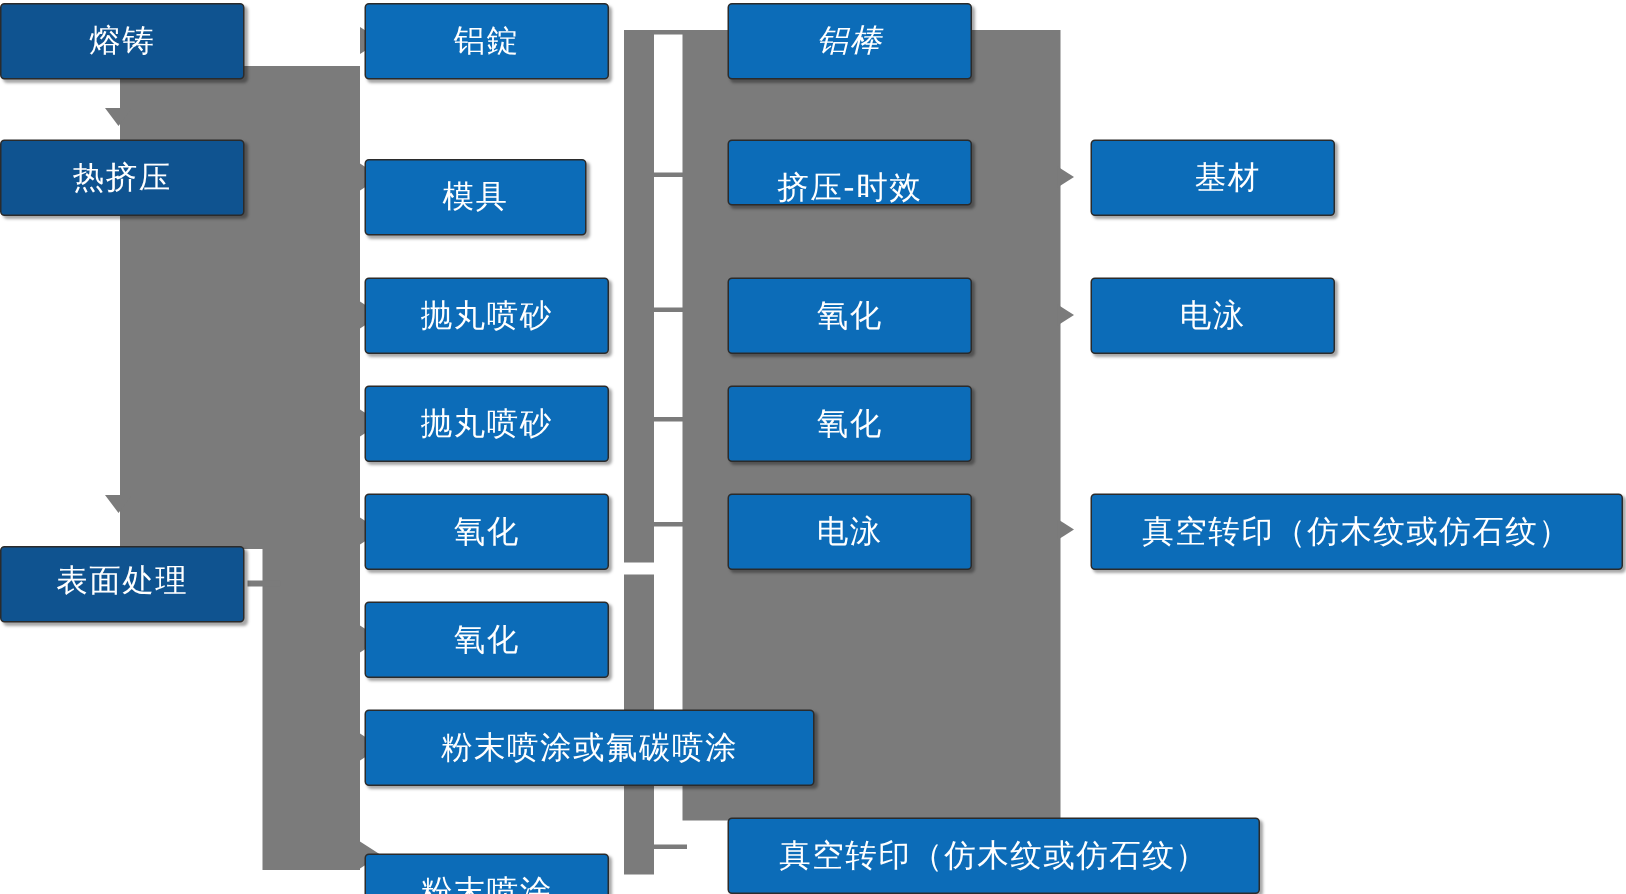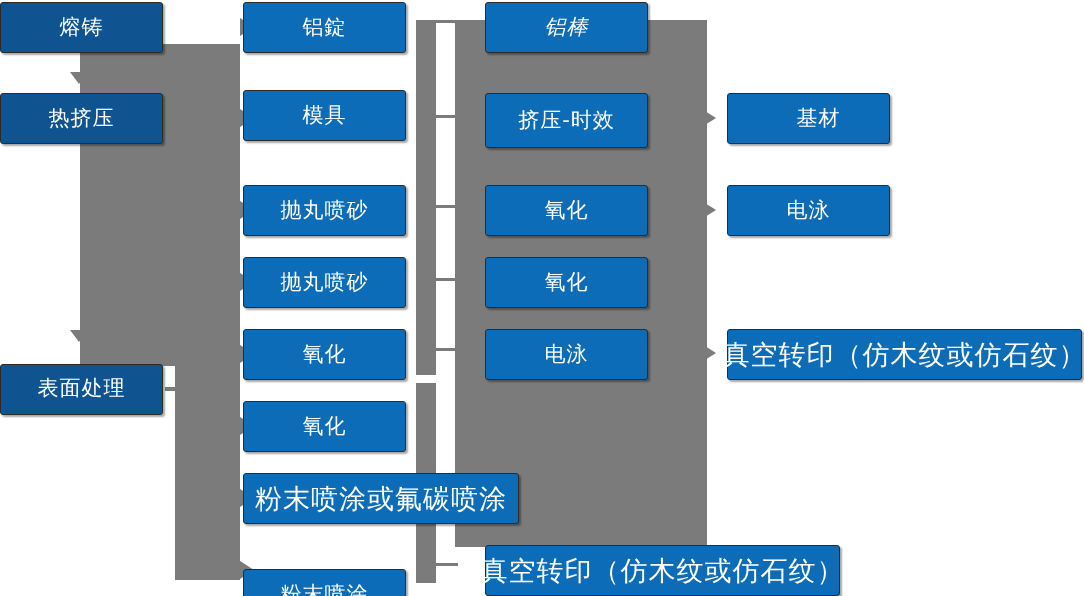--- a/index.html
+++ b/index.html
@@ -74,21 +74,21 @@
     white-space: nowrap;
     user-select: none;
   }
   .node.dark {
     background: #0f5390;
   }
   .node.light {
     background: #0c6cb8;
   }
   .node.wide-txt {
-    font-size: 27px;
+    font-size: 21px;
   }
 </style>
 </head>
 <body>
 
 <div id="canvas">
 
   <div class="gray" style="left:80px; top:44px; width:160px; height:322px;"></div>
 
   <div class="gray" style="left:175px; top:366px; width:65px; height:214px;"></div>
@@ -133,53 +133,53 @@
   </div>
 
   <div class="node dark" style="left:0px; top:364px; width:163px; height:51px;font-family:Liberation Mono, monospace;">
     <span>表面处理</span>
   </div>
 
   <div class="node light" style="left:243px; top:2px; width:163px; height:51px;font-family:Liberation Serif, serif;">
     <span>铝錠</span>
   </div>
 
-  <div class="node light" style="left:243px; top:90px; width:163px; height:51px;">
+  <div class="node light" style="left:243px; top:106px; width:148px; height:51px;">
     <span>模具</span>
   </div>
 
   <div class="node light" style="left:243px; top:185px; width:163px; height:51px;">
     <span>抛丸喷砂</span>
   </div>
 
   <div class="node light" style="left:243px; top:257px; width:163px; height:51px;">
     <span>抛丸喷砂</span>
   </div>
 
   <div class="node light" style="left:243px; top:329px; width:163px; height:51px;">
     <span>氧化</span>
   </div>
 
   <div class="node light" style="left:243px; top:401px; width:163px; height:51px;">
     <span>氧化</span>
   </div>
 
-  <div class="node light wide-txt" style="left:243px; top:473px; width:276px; height:51px;">
+  <div class="node light wide-txt" style="left:243px; top:473px; width:300px; height:51px;">
     <span>粉末喷涂或氟碳喷涂</span>
   </div>
 
   <div class="node light" style="left:243px; top:545px; width:163px; height:51px;margin-top:24px;">
     <span>粉末喷涂</span>
   </div>
 
   <div class="node light" style="left:485px; top:2px; width:163px; height:51px;font-style:italic;">
     <span>铝棒</span>
   </div>
 
-  <div class="node light" style="left:485px; top:93px; width:163px; height:55px;">
+  <div class="node light" style="left:485px; top:93px; width:163px; height:44px;align-items:flex-end;">
     <span>挤压-时效</span>
   </div>
 
   <div class="node light" style="left:485px; top:185px; width:163px; height:51px;">
     <span>氧化</span>
   </div>
 
   <div class="node light" style="left:485px; top:257px; width:163px; height:51px;">
     <span>氧化</span>
   </div>

